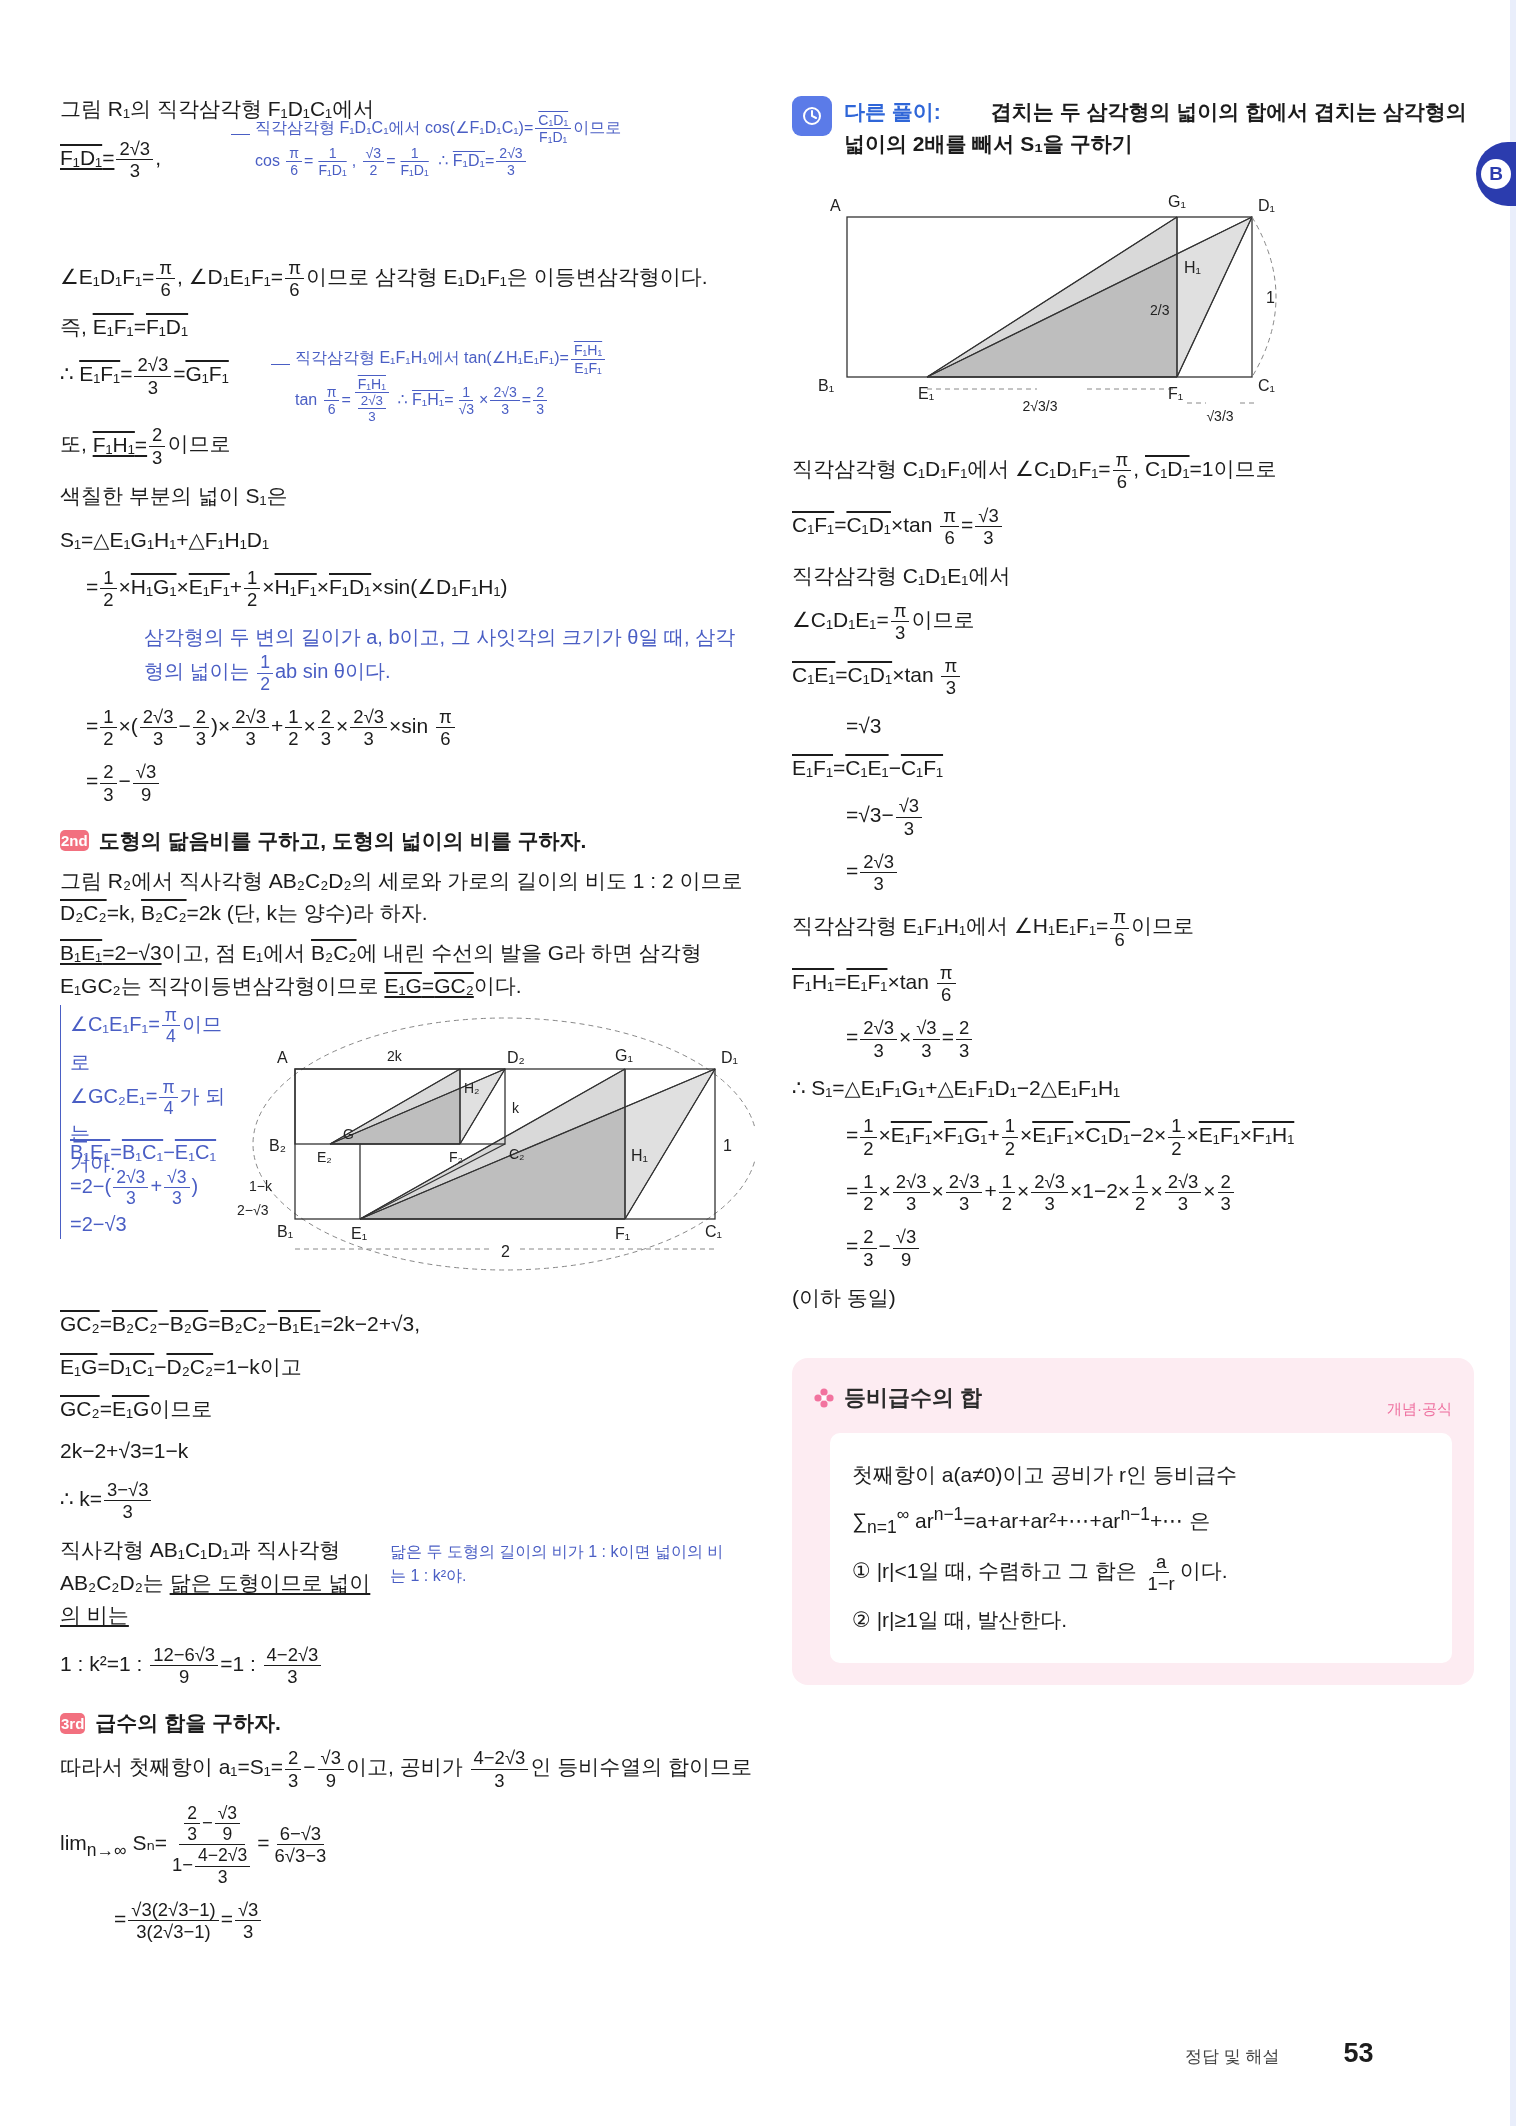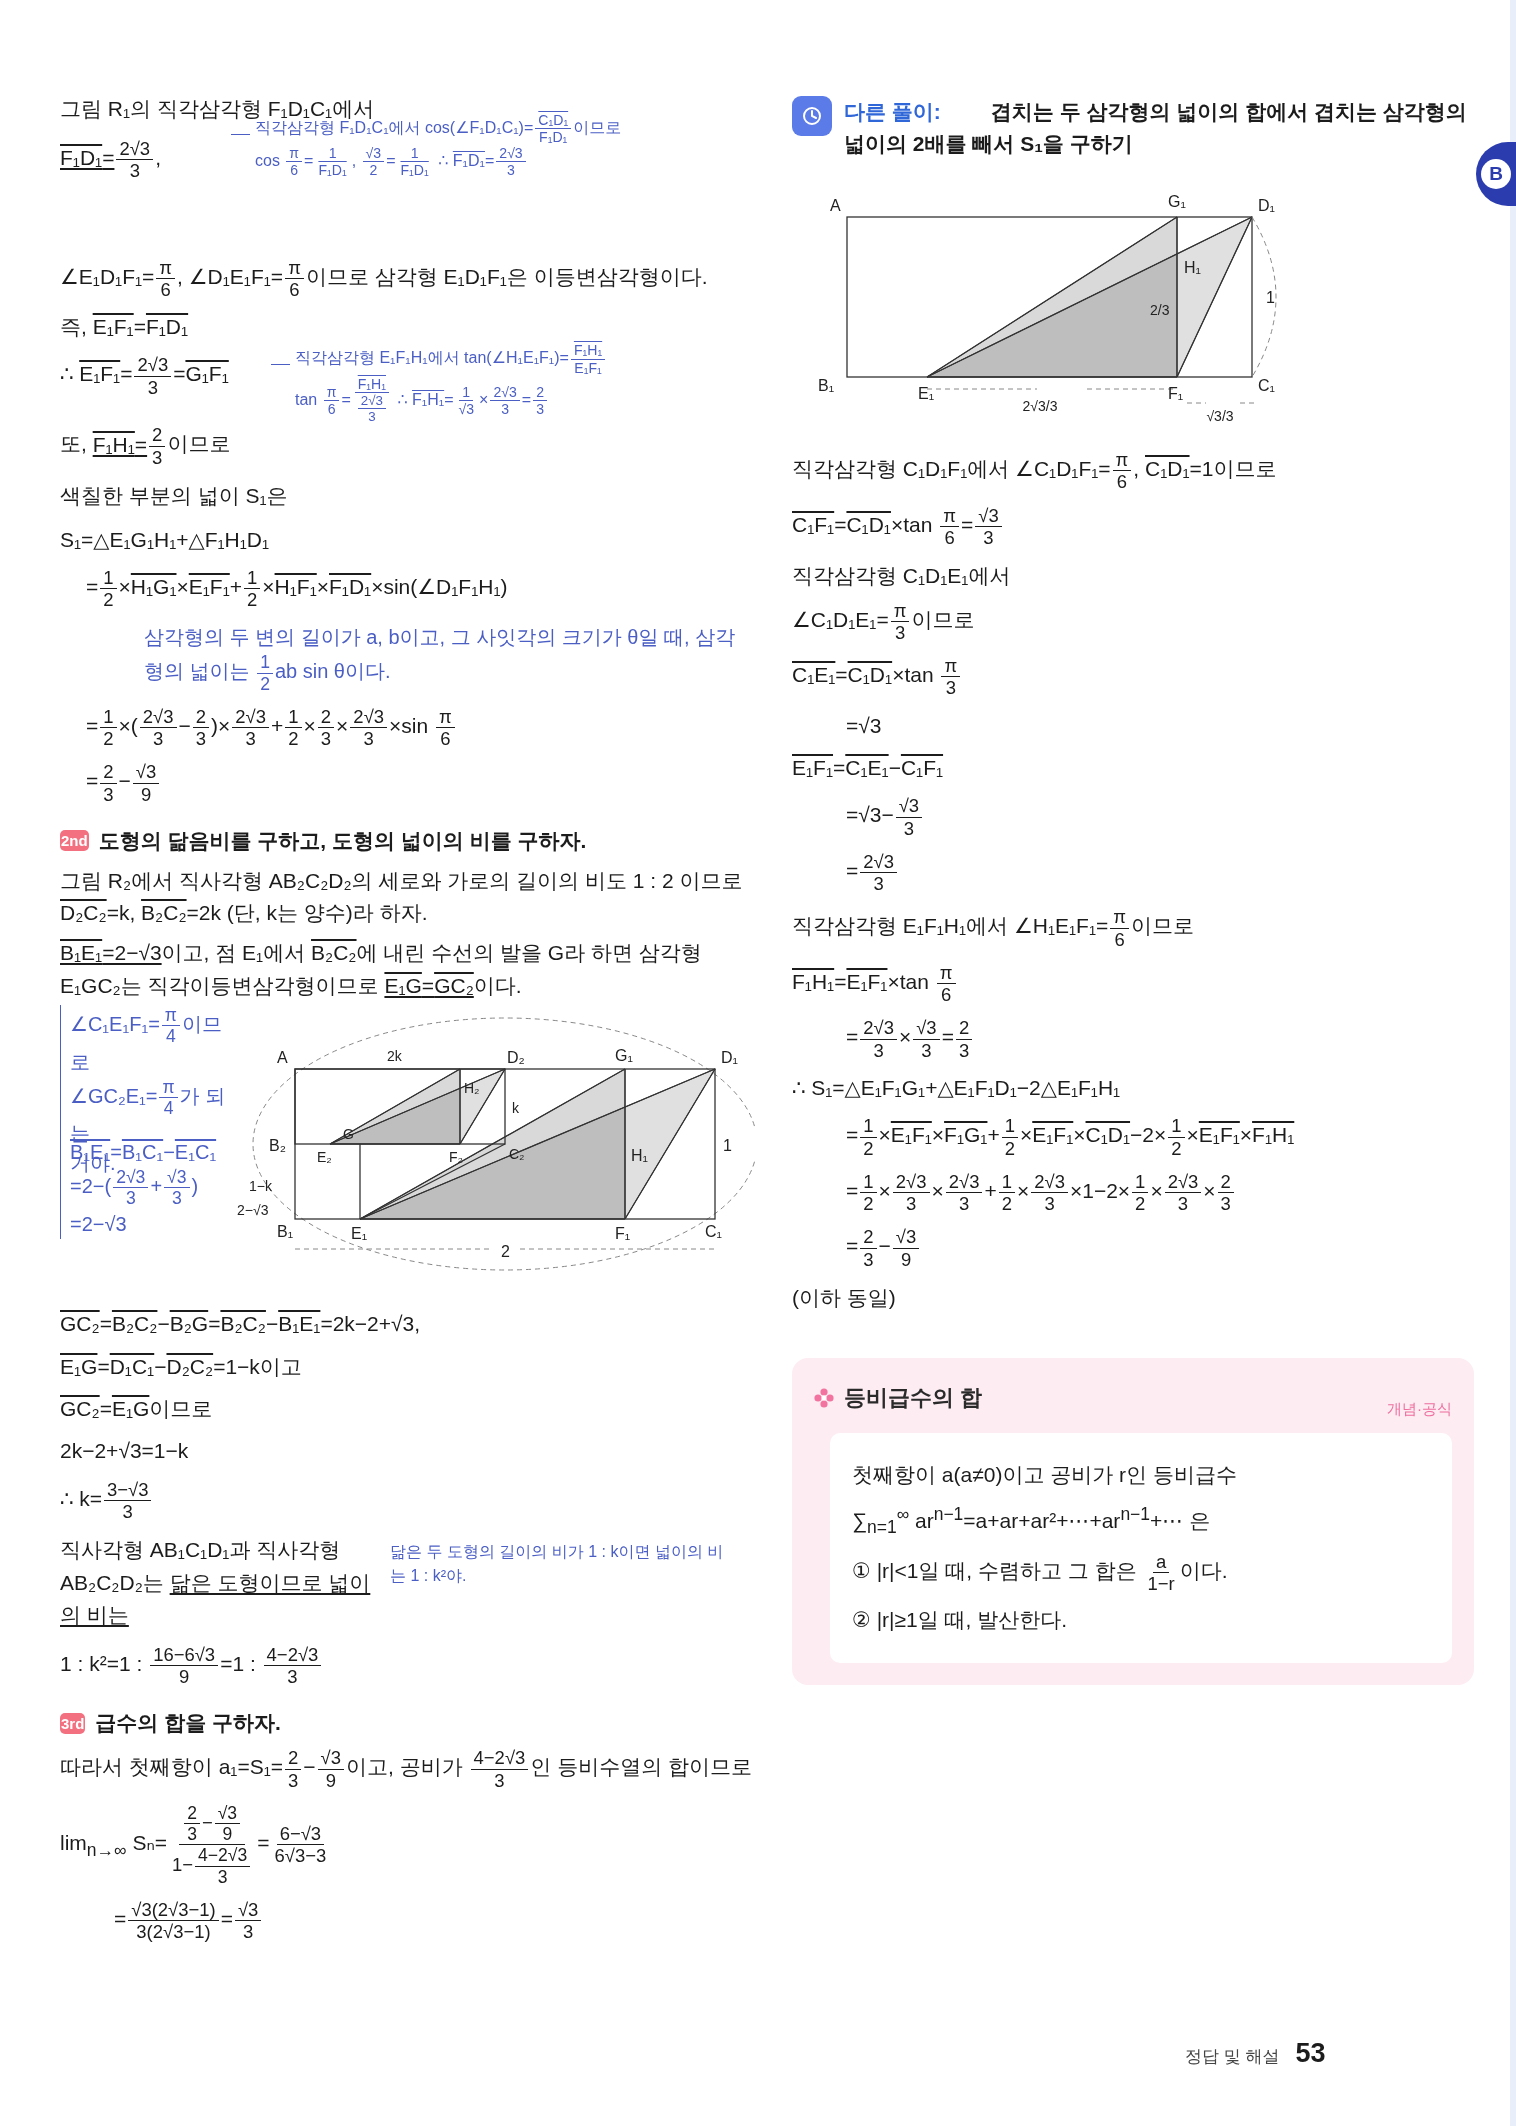--- a/index.html
+++ b/index.html
@@ -48,21 +48,21 @@
   .alt-title{font-weight:bold;margin-left:44px;}
   .fig1{margin:4px 0 18px;}
   .concept{margin-top:44px;background:#fdecf2;border-radius:16px;padding:18px 22px 22px;}
   .concept-head{display:flex;align-items:center;gap:10px;}
   .concept-title{font-size:22px;font-weight:bold;color:#2a2a2a;flex:1;}
   .concept-tag{color:#ee6e9e;font-size:15px;margin-top:24px;}
   .concept-body{background:#fff;border-radius:10px;margin-top:14px;padding:16px 22px;margin-left:16px;}
   .concept-body .t,.concept-body .math{margin:10px 0;}
   .footer{position:absolute;left:1185px;top:2038px;display:flex;align-items:baseline;gap:16px;}
   .footer .lbl{font-size:17px;color:#444;}
-  .footer .num{font-size:27px;font-weight:bold;color:#1c1c1c;}
+  .footer .num{font-size:27px;font-weight:bold;color:#1c1c1c;margin-left:48px;}
   svg text{font-family:"Liberation Sans","DejaVu Sans",sans-serif;font-size:16px;fill:#222;}
   svg .sm{font-size:14px;}
   svg line,svg polyline,svg path.ln,svg rect.ln{stroke:#333;stroke-width:1.3;fill:none;}
   svg .shade1{fill:#d9d9d9;stroke:#333;stroke-width:1;}
   svg .shade2{fill:#000;fill-opacity:0.12;stroke:#333;stroke-width:1;}
   svg .dash{stroke:#888;stroke-width:1;stroke-dasharray:5 4;fill:none;}
 </style>
 </head>
 <body>
 
@@ -283,21 +283,21 @@
           <span>3−√3</span>
           <span>3</span>
         </span></div>
 
     <div class="row" style="min-height:62px;">
       <p class="t" style="width:330px;">직사각형 AB₁C₁D₁과 직사각형 AB₂C₂D₂는 <u>닮은 도형이므로 넓이의 비는</u></p>
       <div class="ann ann-r">닮은 두 도형의 길이의 비가 1 : k이면 넓이의 비는 1 : k²야.</div>
     </div>
 
     <div class="math">1 : k²=1 : <span class="frac">
-          <span>16−6√3</span>
+          <span>12−6√3</span>
           <span>9</span>
         </span>=1 : <span class="frac">
           <span>4−2√3</span>
           <span>3</span>
         </span></div>
 
     <div class="sec-head">
       <span class="badge">3rd</span>
       <span class="sec-title">급수의 합을 구하자.</span>
     </div>

